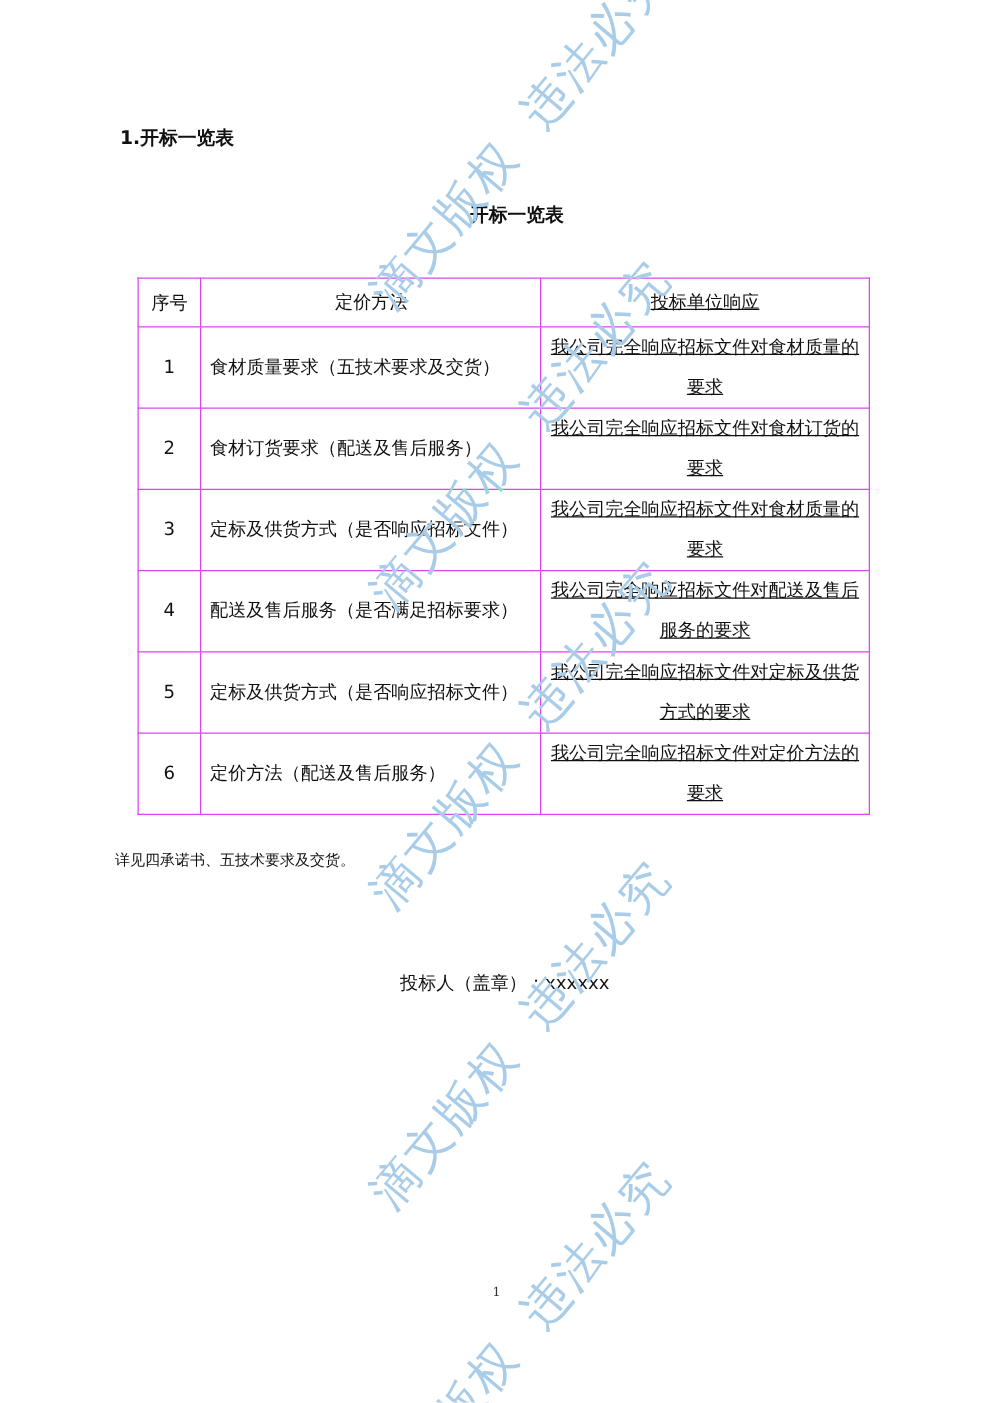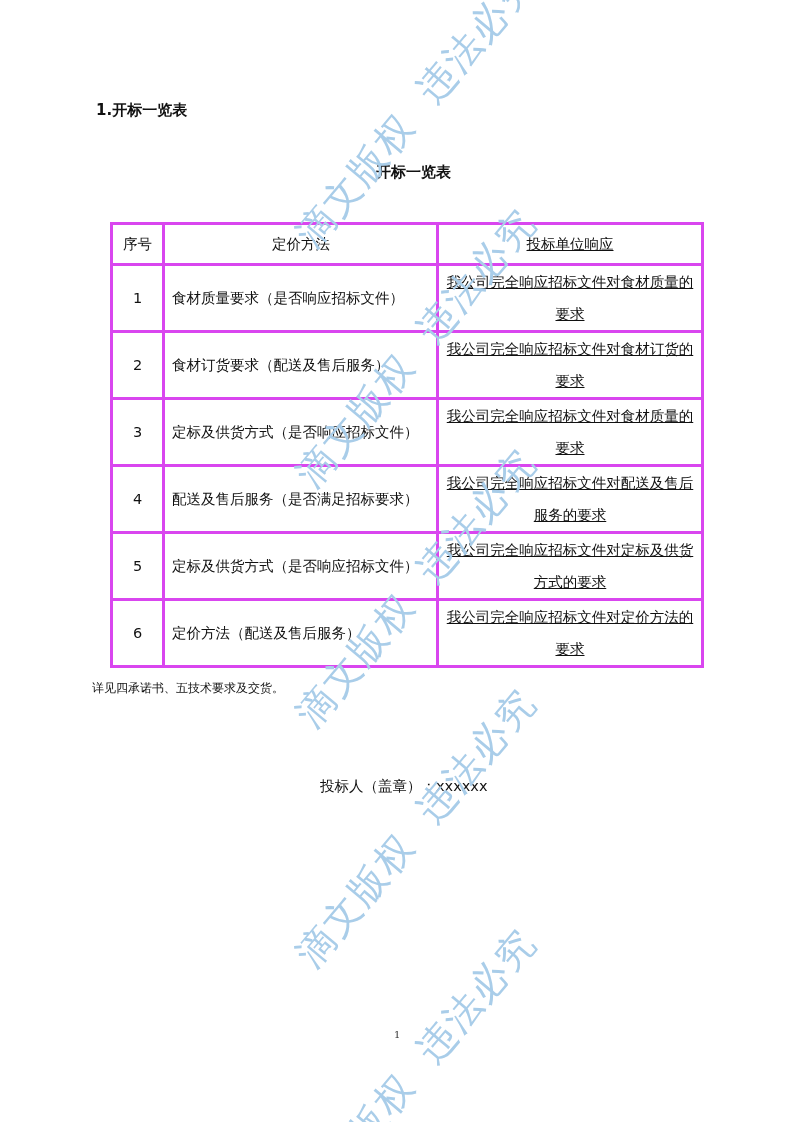--- a/index.html
+++ b/index.html
@@ -2,21 +2,21 @@
 <html><head>
 <meta charset="utf-8">
 <style>
   html, body { margin:0; padding:0; background:#ffffff; }
   body { width:793px; height:1122px; position:relative; overflow:hidden;
          font-family:"DejaVu Sans", "Liberation Sans", sans-serif; color:#111; }
   .page { position:absolute; left:0; top:0; width:793px; height:932px; }
   .section-heading { position:absolute; left:96px; top:101px; font-size:15px; font-weight:bold; }
   .table-title { position:absolute; left:0; width:827px; top:163px; text-align:center; font-size:15px; font-weight:bold; }
   table.bid { position:absolute; left:110px; top:222px; border-collapse:collapse; font-size:14.5px; }
-  table.bid td, table.bid th { border:3px solid #d946ef; padding:0; }
+  table.bid td, table.bid th { border:1px solid #d946ef; padding:0; }
   table.bid th { font-weight:normal; height:38px; text-align:center; }
   table.bid td { height:63px; }
   .c-no { width:49px; text-align:center; }
   .c-item { width:258px; padding-left:7px !important; padding-right:6px !important; text-align:left; line-height:32px; }
   .c-resp { width:256px; text-align:center; line-height:32px; padding:0 3px !important;text-decoration:underline; }
   .note { position:absolute; left:92px; top:680px; font-size:12px; }
   .sign { position:absolute; left:320px; font-size:14.5px; }
   .sign.l1 { top:777px;text-align:center; }
   .sign.l2 { top:809px; }
   .page-number { position:absolute; left:394px; top:1029px; font-family:"DejaVu Serif", serif; font-size:10px; color:#333; }
@@ -36,21 +36,21 @@
     <thead>
       <tr>
         <th class="c-no">序号</th>
         <th class="c-item" style="text-align:center">定价方法</th>
         <th class="c-resp">投标单位响应</th>
       </tr>
     </thead>
     <tbody>
       <tr>
         <td class="c-no">1</td>
-        <td class="c-item">食材质量要求（是否响应招标文件）</td>
+        <td class="c-item">食材质量要求（五技术要求及交货）</td>
         <td class="c-resp">我公司完全响应招标文件对食材质量的要求</td>
       </tr>
       <tr>
         <td class="c-no">2</td>
         <td class="c-item">食材订货要求（配送及售后服务）</td>
         <td class="c-resp">我公司完全响应招标文件对食材订货的要求</td>
       </tr>
       <tr>
         <td class="c-no">3</td>
         <td class="c-item">定标及供货方式（是否响应招标文件）</td>

